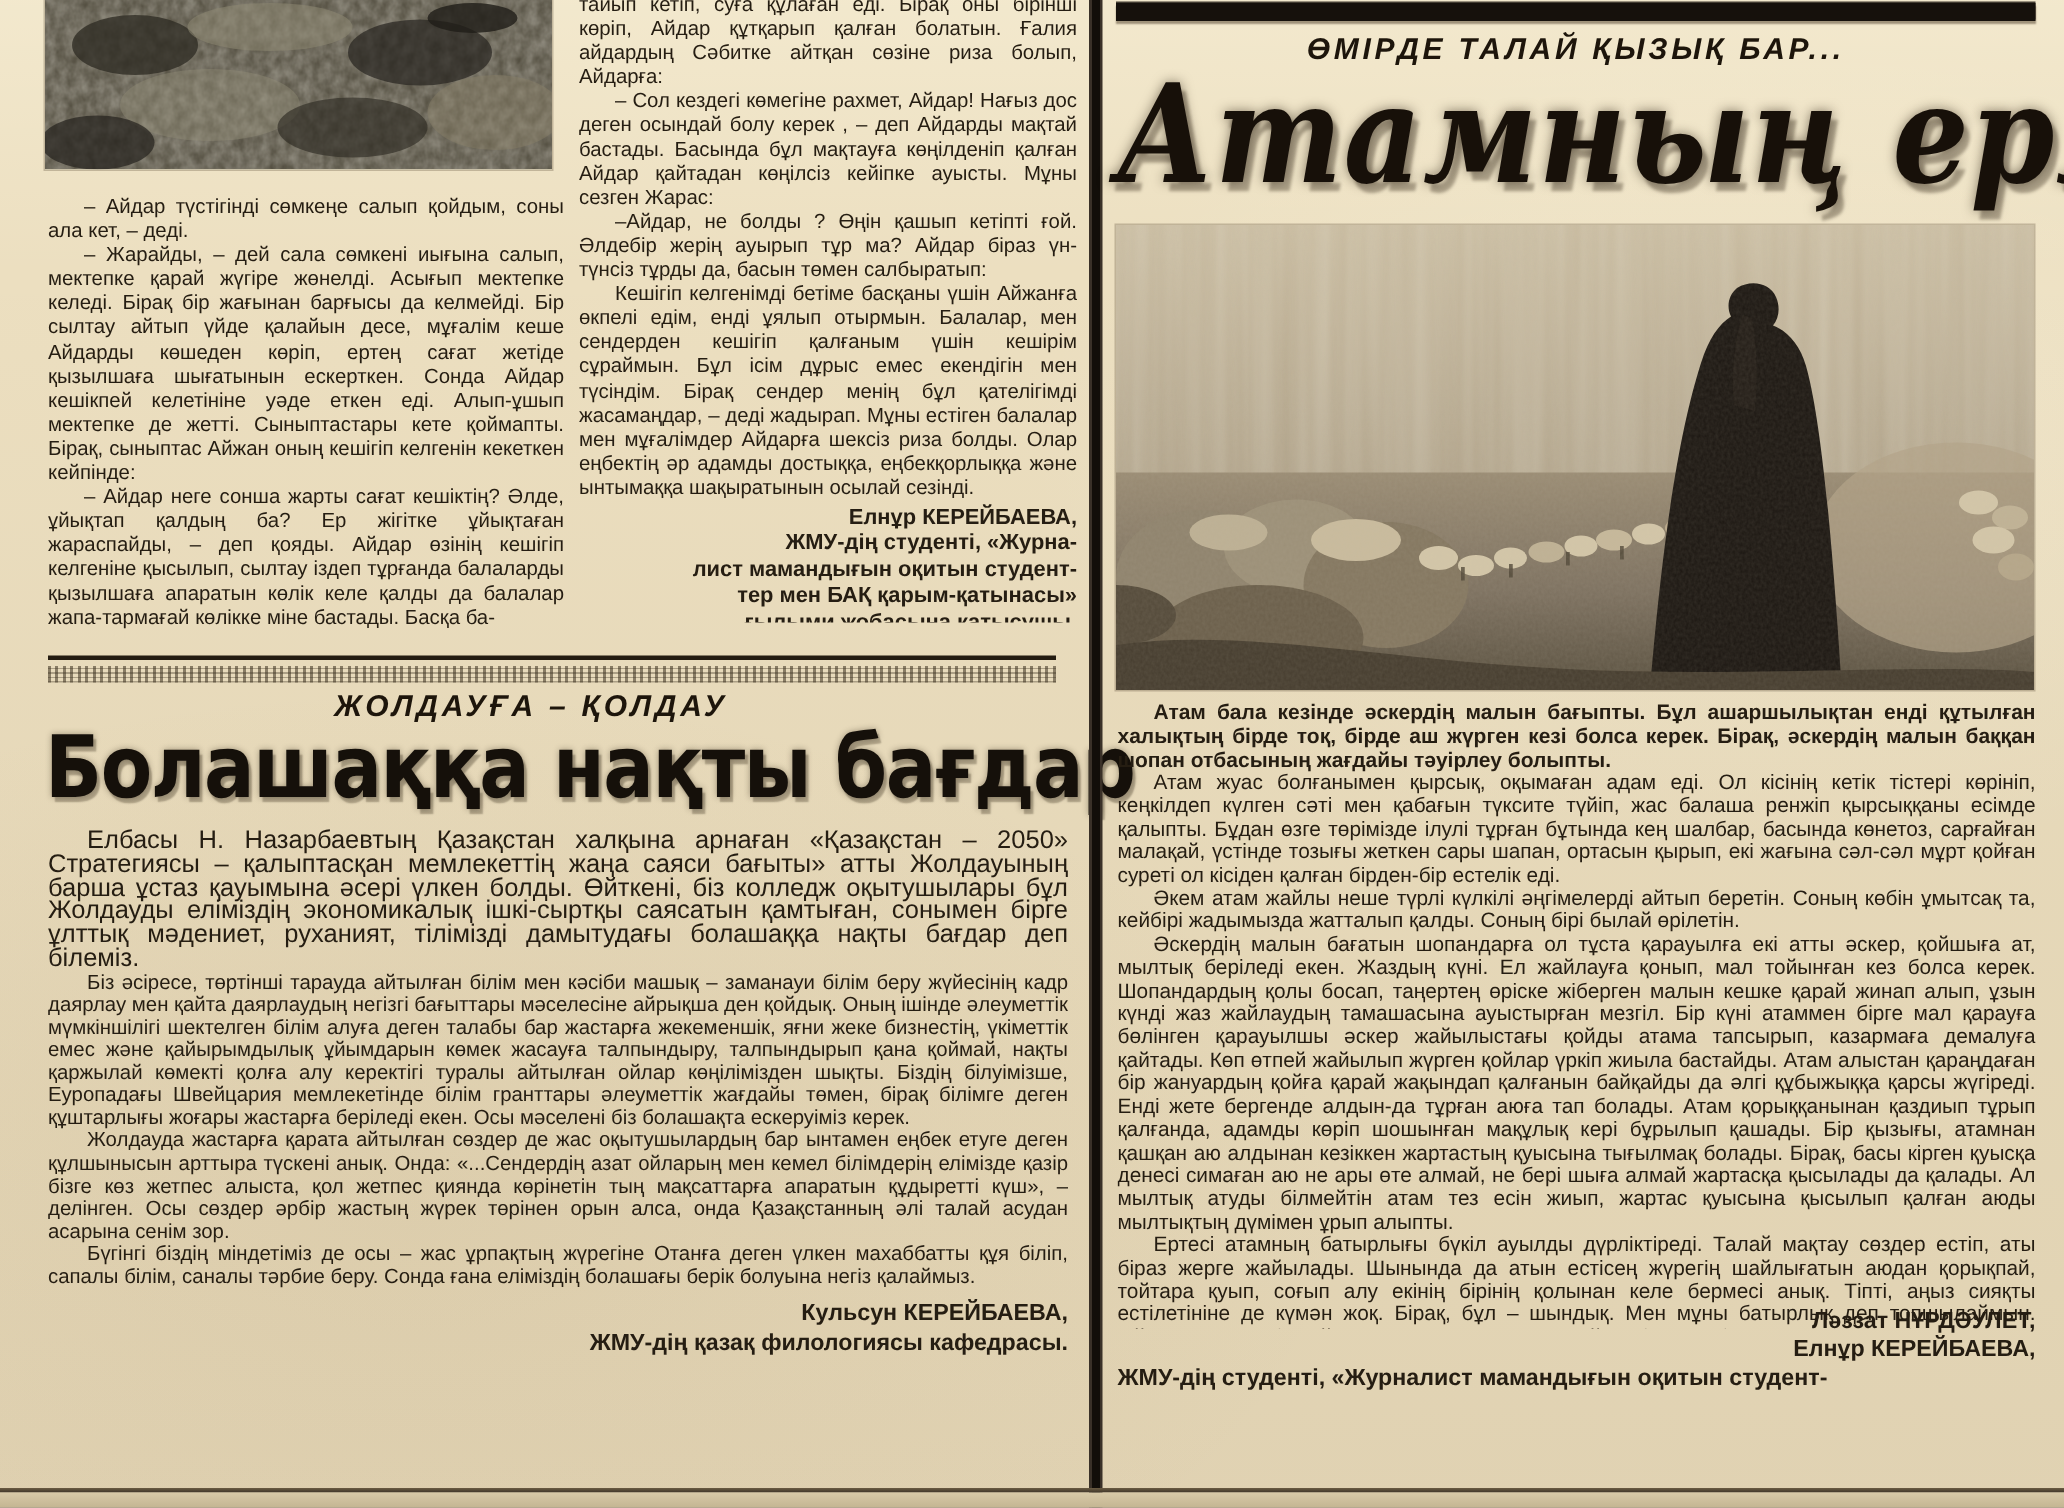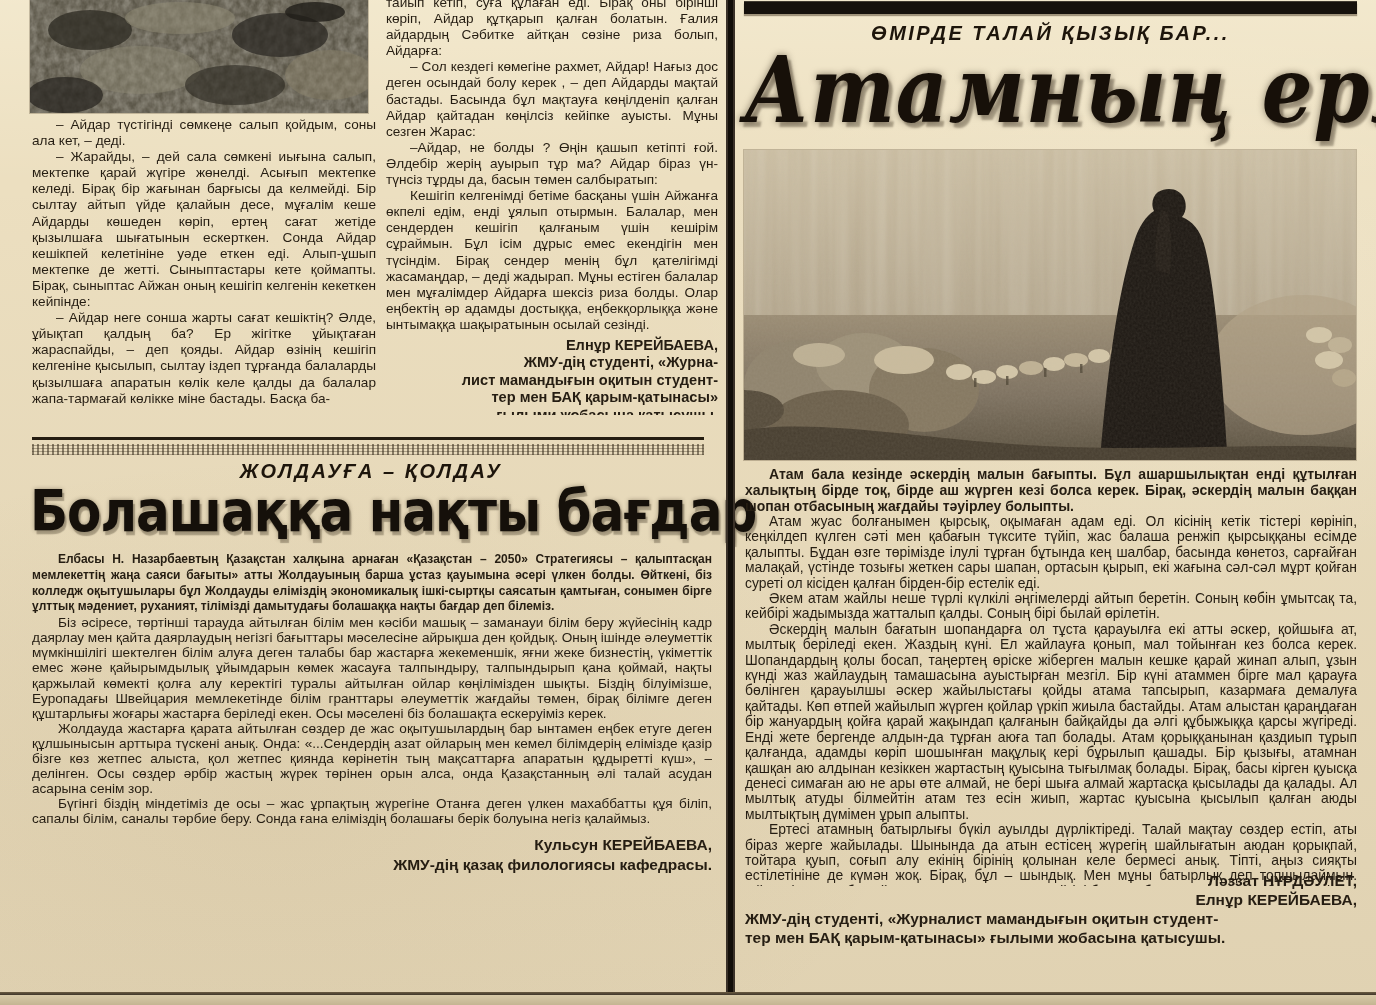--- a/index.html
+++ b/index.html
@@ -10,21 +10,21 @@
     background-image:
       linear-gradient(180deg, rgba(255,250,230,.35) 0%, rgba(0,0,0,0) 18%, rgba(120,95,55,.06) 60%, rgba(120,95,55,.10) 100%),
       radial-gradient(900px 500px at 20% 80%, rgba(140,110,60,.07), rgba(0,0,0,0) 70%),
       radial-gradient(700px 400px at 85% 30%, rgba(255,250,235,.25), rgba(0,0,0,0) 70%);
     overflow:hidden;
     font-family:"Liberation Sans", sans-serif;
     color:#251d12;
   }
   .abs{position:absolute;}
   
-  .colText{font-size:13.6px;line-height:16.1px;text-align:justify;overflow:hidden;}
+  .colText{font-size:13.6px;line-height:16.1px;text-align:justify;overflow:hidden;margin-top:13px;}
   .colText p{margin:0;text-indent:24px;}
   .colText p.noind{text-indent:0;}
   .sig{font-weight:bold;text-align:right;font-size:14.6px;line-height:17.5px;margin-top:4px;}
   
   .photoFrame{overflow:hidden;box-shadow:0 0 0 1px rgba(60,45,25,.25);}
   .photoFrame svg{display:block;}
   
   .ruleV{background:linear-gradient(90deg,#3a3128 0 2px,#120e09 2px 7px,#3a3128 7px 9px);}
   .ruleH{background:#241c11;}
   .stipple{
@@ -61,21 +61,21 @@
   .barTop{background:#16110c;box-shadow:0 2px 1px rgba(60,45,25,.45), 0 -1px 0 rgba(20,15,10,.8);}
   
   .atamBody{font-size:13.9px;line-height:15.4px;text-align:justify;overflow:hidden;}
   .atamBody p{margin:0;text-indent:24px;}
   .atamBody p.lead{font-weight:bold;font-size:14px;line-height:16px;}
   .sigR{font-weight:bold;font-size:15.5px;line-height:19px;text-align:right;margin-top:10px;}
   .sigC{font-weight:bold;font-size:15.5px;line-height:19px;}
   
   .bolBody{font-size:13.6px;line-height:15.1px;text-align:justify;overflow:hidden;}
   .bolBody p{margin:0;text-indent:26px;}
-  .bolBody p.lead{font-weight:bold;font-size:12px;line-height:15.8px;}
+  .bolBody p.lead{font-weight:normal;font-size:17px;line-height:15.8px;}
   .bolSig{font-weight:bold;font-size:15.5px;line-height:20px;text-align:right;margin-top:8px;}
   .edgeLine{background:linear-gradient(180deg,#6b5c42,#3f362a);}
 </style>
 </head>
 <body>
 
 <div class="page">
 
   <div class="abs photoFrame" style="left:30px;top:0;width:338px;height:113px;">
     <svg width="338" height="113" viewBox="0 0 338 113" xmlns="http://www.w3.org/2000/svg">
@@ -117,21 +117,21 @@
       <div>ЖМУ-дің студенті, «Журна-</div>
       <div>лист мамандығын оқитын студент-</div>
       <div>тер мен БАҚ қарым-қатынасы»</div>
       <div>ғылыми жобасына қатысушы.</div>
     </div>
   </div>
 
   <div class="abs ruleH" style="left:32px;top:437px;width:672px;height:3px;"></div>
   <div class="abs stipple" style="left:32px;top:444px;width:672px;height:11px;"></div>
 
-  <div class="abs kicker" style="left:31px;top:460px;width:680px;">ЖОЛДАУҒА  –  ҚОЛДАУ</div>
+  <div class="abs kicker" style="left:14px;top:460px;width:680px;">ЖОЛДАУҒА  –  ҚОЛДАУ</div>
   <div class="abs titleBol" style="left:30px;top:483px;width:680px;">Болашаққа нақты бағдар</div>
 
   <div class="abs bolBody" style="left:32px;top:552px;width:680px;height:446px;">
     <p class="lead">Елбасы Н. Назарбаевтың Қазақстан халқына арнаған «Қазақстан – 2050» Стратегиясы – қалыптасқан мемлекеттің жаңа саяси бағыты» атты Жолдауының барша ұстаз қауымына әсері үлкен болды. Өйткені, біз колледж оқытушылары бұл Жолдауды еліміздің экономикалық ішкі-сыртқы саясатын қамтыған, сонымен бірге ұлттық мәдениет, руханият, тілімізді дамытудағы болашаққа нақты бағдар деп білеміз.</p>
     <p>Біз әсіресе, төртінші тарауда айтылған білім мен кәсіби машық – заманауи білім беру жүйесінің кадр даярлау мен қайта даярлаудың негізгі бағыттары мәселесіне айрықша ден қойдық. Оның ішінде әлеуметтік мүмкіншілігі шектелген білім алуға деген талабы бар жастарға жекеменшік, яғни жеке бизнестің, үкіметтік емес және қайырымдылық ұйымдарын көмек жасауға талпындыру, талпындырып қана қоймай, нақты қаржылай көмекті қолға алу керектігі туралы айтылған ойлар көңілімізден шықты. Біздің білуімізше, Еуропадағы Швейцария мемлекетінде білім гранттары әлеуметтік жағдайы төмен, бірақ білімге деген құштарлығы жоғары жастарға беріледі екен. Осы мәселені біз болашақта ескеруіміз керек.</p>
     <p>Жолдауда жастарға қарата айтылған сөздер де жас оқытушылардың бар ынтамен еңбек етуге деген құлшынысын арттыра түскені анық. Онда: «...Сендердің азат ойларың мен кемел білімдерің елімізде қазір бізге көз жетпес алыста, қол жетпес қиянда көрінетін тың мақсаттарға апаратын құдыретті күш», – делінген. Осы сөздер әрбір жастың жүрек төрінен орын алса, онда Қазақстанның әлі талай асудан асарына сенім зор.</p>
     <p>Бүгінгі біздің міндетіміз де осы – жас ұрпақтың жүрегіне Отанға деген үлкен махаббатты құя біліп, сапалы білім, саналы тәрбие беру. Сонда ғана еліміздің болашағы берік болуына негіз қалаймыз.</p>
     <div class="bolSig">
       <div>Кульсун КЕРЕЙБАЕВА,</div>
       <div>ЖМУ-дің қазақ филологиясы кафедрасы.</div>
@@ -218,20 +218,19 @@
     <p>Әскердің малын бағатын шопандарға ол тұста қарауылға екі атты әскер, қойшыға ат, мылтық беріледі екен. Жаздың күні. Ел жайлауға қонып, мал тойынған кез болса керек. Шопандардың қолы босап, таңертең өріске жіберген малын кешке қарай жинап алып, ұзын күнді жаз жайлаудың тамашасына ауыстырған мезгіл. Бір күні атаммен бірге мал қарауға бөлінген қарауылшы әскер жайылыстағы қойды атама тапсырып, казармаға демалуға қайтады. Көп өтпей жайылып жүрген қойлар үркіп жиыла бастайды. Атам алыстан қараңдаған бір жануардың қойға қарай жақындап қалғанын байқайды да әлгі құбыжыққа қарсы жүгіреді. Енді жете бергенде алдын-да тұрған  аюға тап болады.  Атам қорыққанынан қаздиып тұрып қалғанда, адамды көріп шошынған мақұлық кері бұрылып қашады. Бір қызығы, атамнан қашқан аю алдынан кезіккен жартастың қуысына тығылмақ болады. Бірақ, басы кірген қуысқа денесі симаған аю не ары өте алмай, не бері шыға алмай жартасқа қысылады да қалады. Ал мылтық атуды білмейтін атам тез есін жиып, жартас қуысына қысылып қалған аюды мылтықтың дүмімен ұрып алыпты.</p>
     <p>Ертесі атамның батырлығы бүкіл ауылды дүрліктіреді. Талай мақтау сөздер естіп, аты біраз жерге жайылады.  Шынында да атын естісең жүрегің шайлығатын аюдан қорықпай, тойтара қуып, соғып алу екінің бірінің қолынан келе бермесі анық. Тіпті, аңыз сияқты естілетініне де күмән жоқ. Бірақ, бұл – шындық. Мен мұны батырлық деп топшылаймын.  Өйткені, атам Абылайдың тұсындағы қазақтың әйгілі батыры батыр Баянның шөбересі еді.</p>
   </div>
   <div class="abs" style="left:745px;top:861px;width:612px;">
     <div class="sigR">
       <div>Ләззат НҰРДӘУЛЕТ,</div>
       <div>Елнұр КЕРЕЙБАЕВА,</div>
     </div>
     <div class="sigC">
       <div>ЖМУ-дің студенті, «Журналист мамандығын оқитын студент-</div>
-      <div>тер мен БАҚ қарым-қатынасы» ғылыми жобасына қатысушы.</div>
     </div>
   </div>
 
   <div class="abs edgeLine" style="left:0;top:992px;width:1376px;height:3px;"></div>
   <div class="abs" style="left:0;top:995px;width:1376px;height:10px;background:linear-gradient(180deg,#d8caa8,#c4b592);"></div>
 
 </div>
 
 </body></html>

